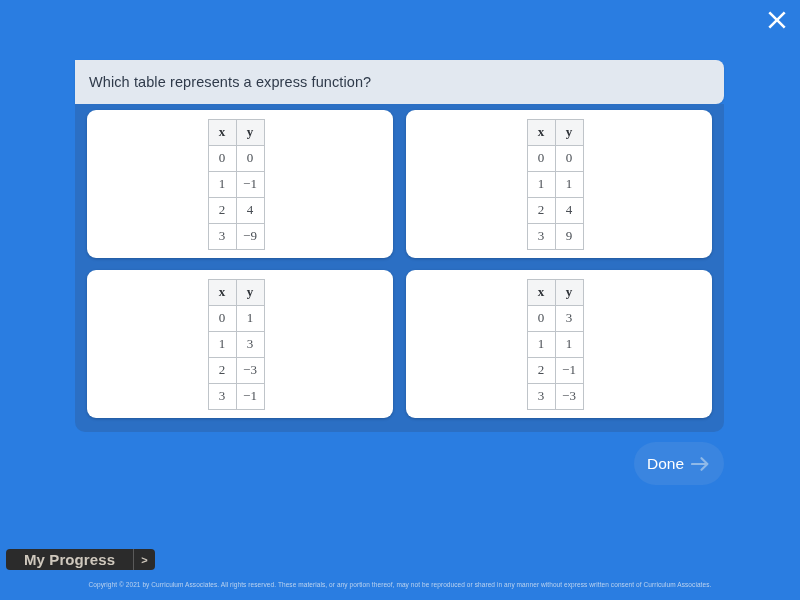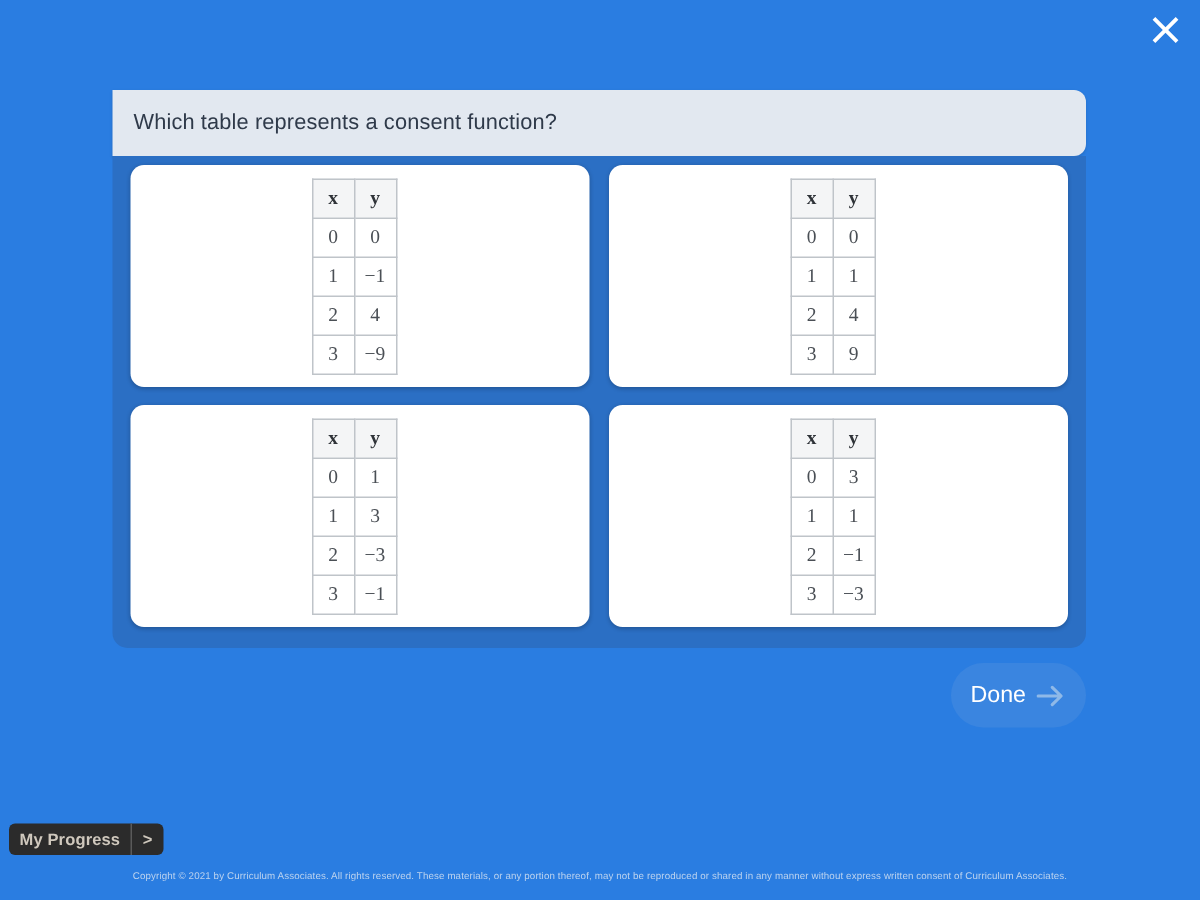--- a/index.html
+++ b/index.html
@@ -138,23 +138,23 @@
     left: 6px;
     top: 549px;
     height: 21px;
     background: #2b2b2b;
     border-radius: 4px;
     display: flex;
     align-items: center;
     cursor: pointer;
   }
   #my-progress-label {
-    font-size: 11px;
+    font-size: 15px;
     color: #cfc8bd;
-    padding: 0 7px;
+    padding: 0 18px;
     font-weight: bold;
     letter-spacing: .1px;
   }
   #my-progress-divider {
     width: 1px;
     height: 21px;
     background: #5a5a5a;
   }
   #my-progress-chevron {
     font-size: 11px;
@@ -180,21 +180,21 @@
 
 <div id="close-button">
   <span>
     <svg width="22" height="22" viewBox="0 0 22 22">
       <path d="M4.2 2.4 L11 9.2 L17.8 2.4 L19.6 4.2 L12.8 11 L19.6 17.8 L17.8 19.6 L11 12.8 L4.2 19.6 L2.4 17.8 L9.2 11 L2.4 4.2 Z" fill="#ffffff"></path>
     </svg>
   </span>
 </div>
 
 <div id="question-bar">
-  <span id="question-text">Which table represents a consent function?</span>
+  <span id="question-text">Which table represents a express function?</span>
 </div>
 
 <div id="answer-panel">
   <div id="choice-grid">
       <div class="choice-card">
         <table class="value-table">
           <thead>
             <tr>
               <th>x</th>
               <th>y</th>

